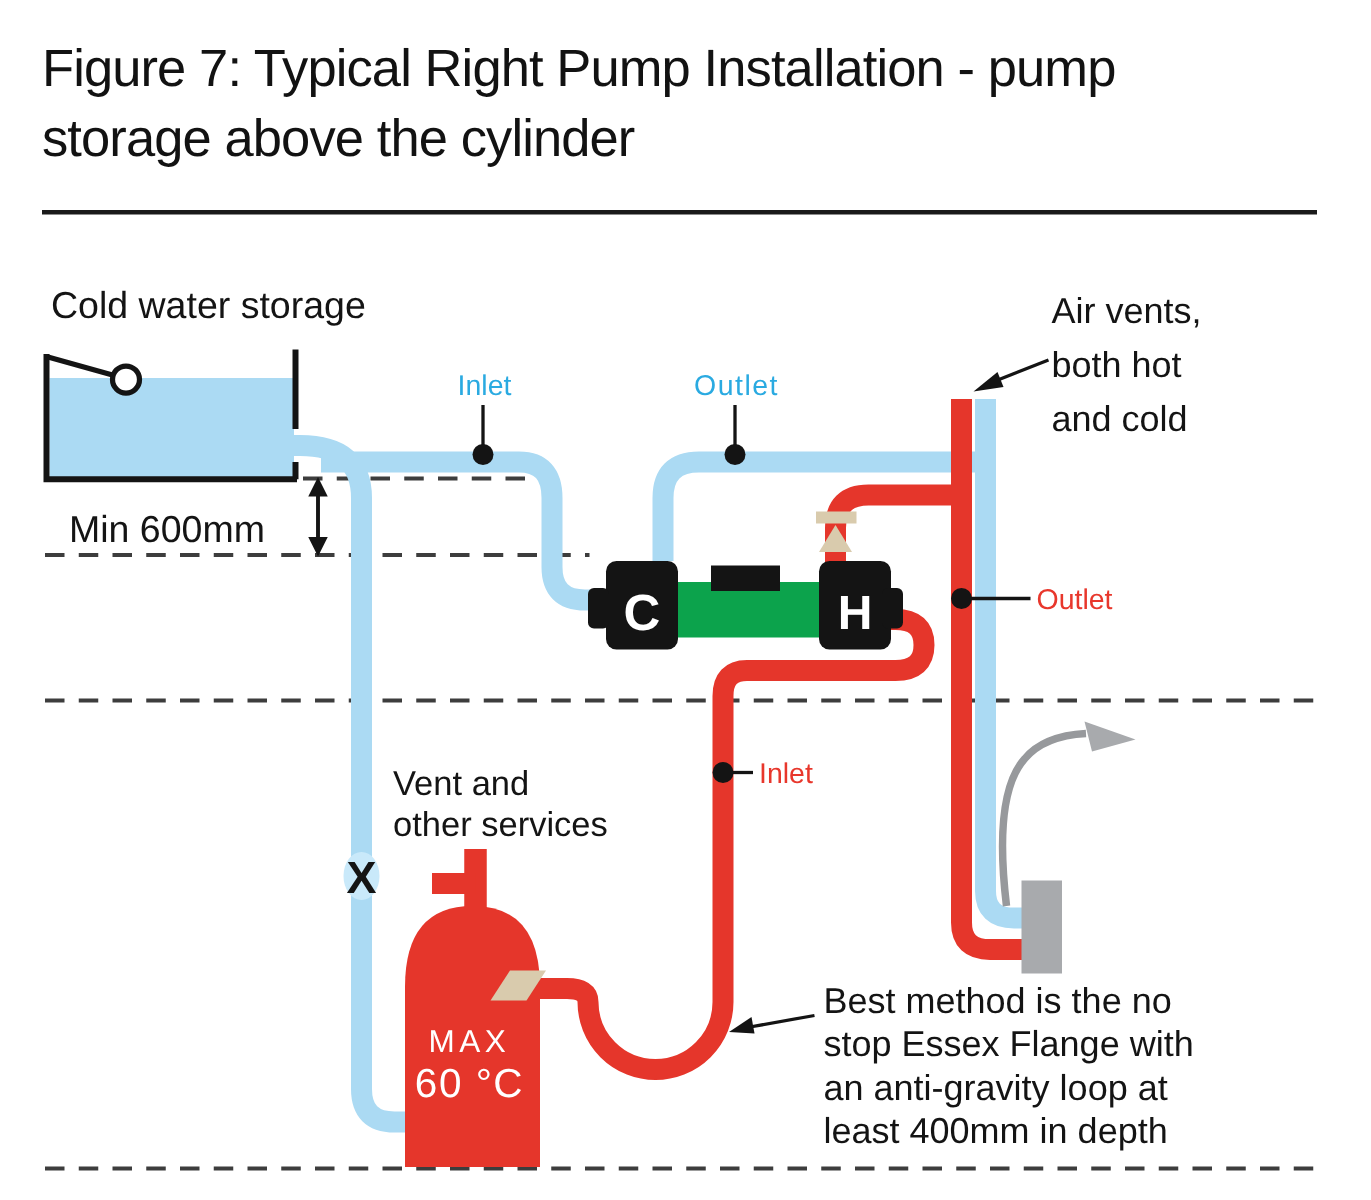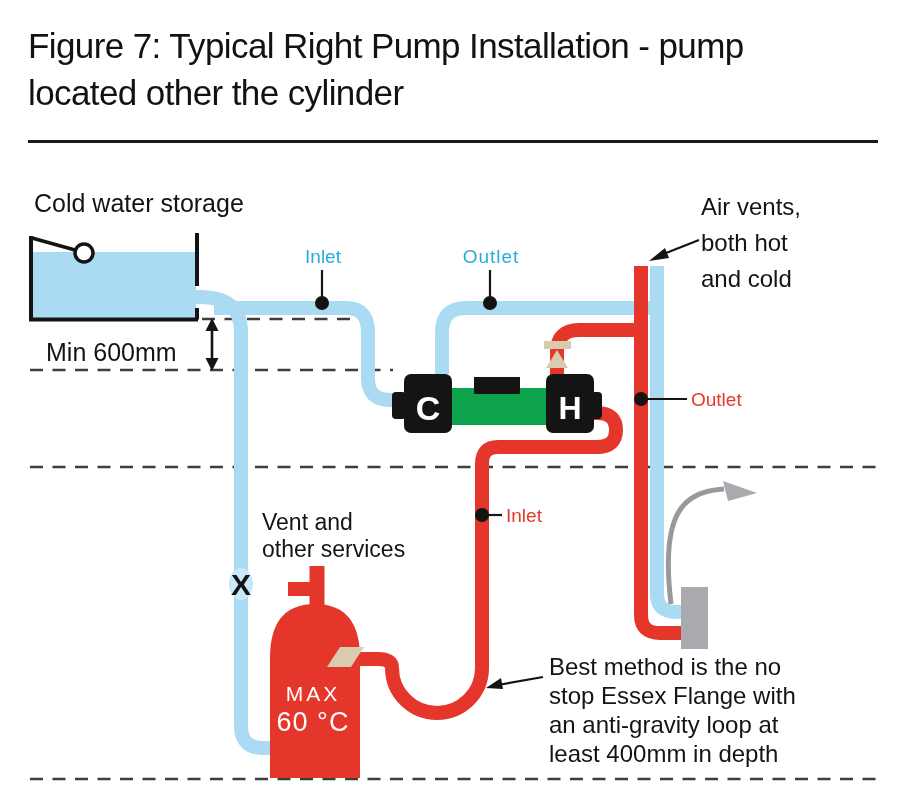--- a/index.html
+++ b/index.html
@@ -14,21 +14,21 @@
   .lbl-black{fill:#141414;}
   .pump-letter{fill:#ffffff;font-weight:700;}
 </style>
 </head>
 <body>
 
 <div id="stage">
 
   <div id="title">
     <div>Figure 7: Typical Right Pump Installation - pump</div>
-    <div>located other the cylinder</div>
+    <div>storage above the cylinder</div>
   </div>
   <div id="title-rule"></div>
 
   <svg id="diagram" width="914" height="800" viewBox="0 0 914 800">
 
     <g stroke="#3d3d3d" stroke-width="2.6" stroke-dasharray="13 9.5" fill="none">
       <line x1="202" y1="319" x2="355" y2="319"></line>
       <line x1="30" y1="370" x2="393" y2="370"></line>
       <line x1="30" y1="467" x2="884" y2="467"></line>
       <line x1="30" y1="779" x2="884" y2="779"></line>

